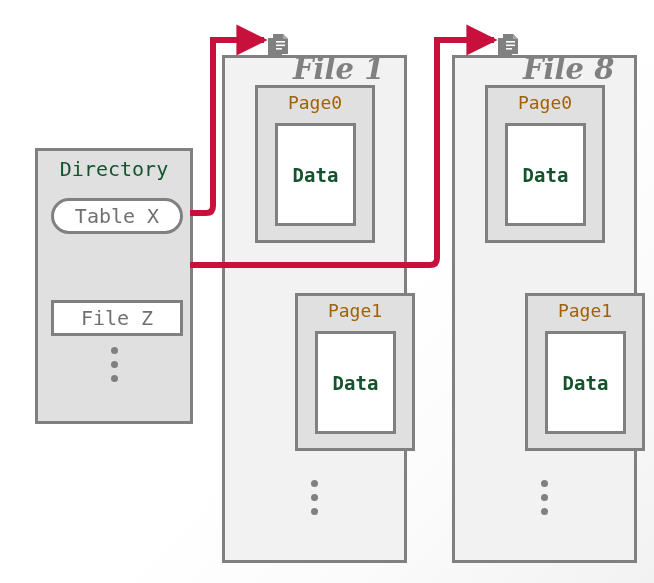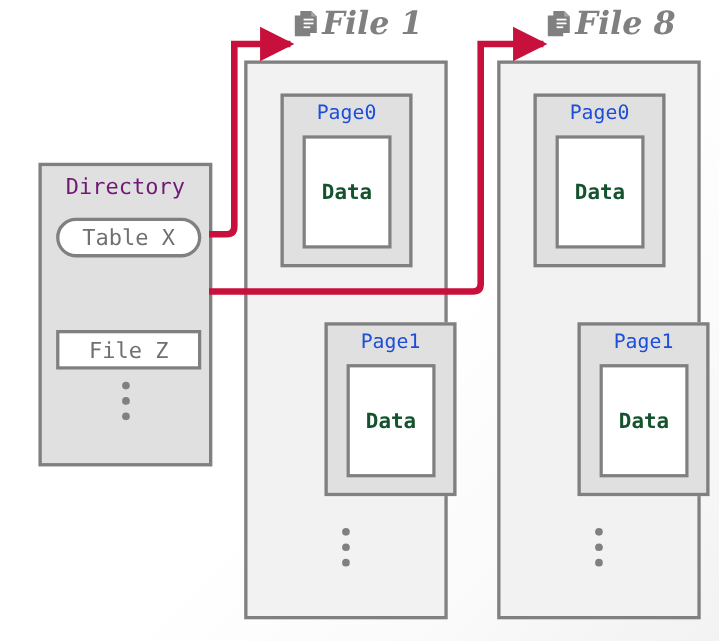--- a/index.html
+++ b/index.html
@@ -28,21 +28,21 @@
     border: 3px solid #808080;
     box-sizing: border-box;
   }
   .directory-title {
     position: absolute;
     left: 0;
     top: 6px;
     width: 100%;
     text-align: center;
     font-size: 20px;
-    color: #701a75;
+    color: #14532d;
     letter-spacing: 0px;
     font-family: "DejaVu Sans Mono", "Liberation Mono", monospace;
   }
   .dir-entry {
     position: absolute;
     left: 13px;
     width: 132px;
     height: 36px;
     background: #ffffff;
     border: 3px solid #808080;
@@ -113,41 +113,42 @@
     position: relative;
     flex: 0 0 auto;
   }
   .file-label .title-text {
     font-family: "DejaVu Serif", "Liberation Serif", serif;
     font-style: italic;
     font-weight: bold;
     font-size: 29px;
     color: #808080;
     line-height: 1;
+    margin-top: 48px;
   }
 
   .page-box {
     position: absolute;
     left: 33px;
     width: 120px;
     background: #e0e0e0;
     border: 3px solid #808080;
     box-sizing: border-box;
   }
   .page-box.p0 { top: 30px; height: 158px; }
   .page-box.p1 { top: 238px; height: 158px; margin-left: 40px; }
 
   .page-title {
     position: absolute;
     left: 0;
     top: 4px;
     width: 100%;
     text-align: center;
     font-size: 18px;
-    color: #1d4ed8;
+    color: #a16207;
     font-family: "DejaVu Sans Mono", "Liberation Mono", monospace;
   }
   .data-box {
     position: absolute;
     left: 17px;
     top: 35px;
     width: 81px;
     height: 103px;
     background: #ffffff;
     border: 3px solid #808080;

